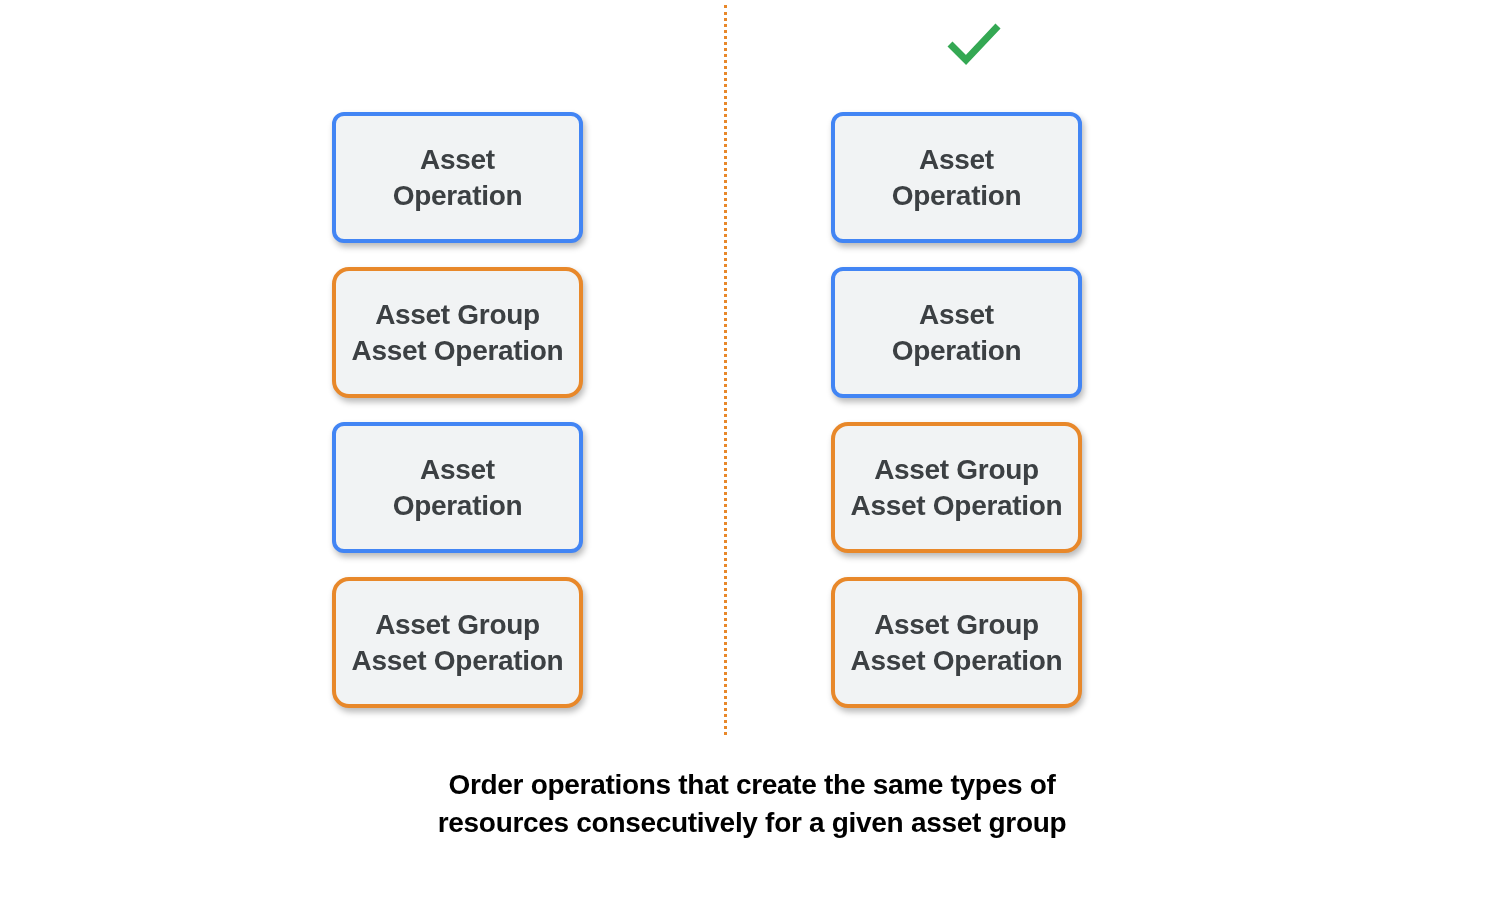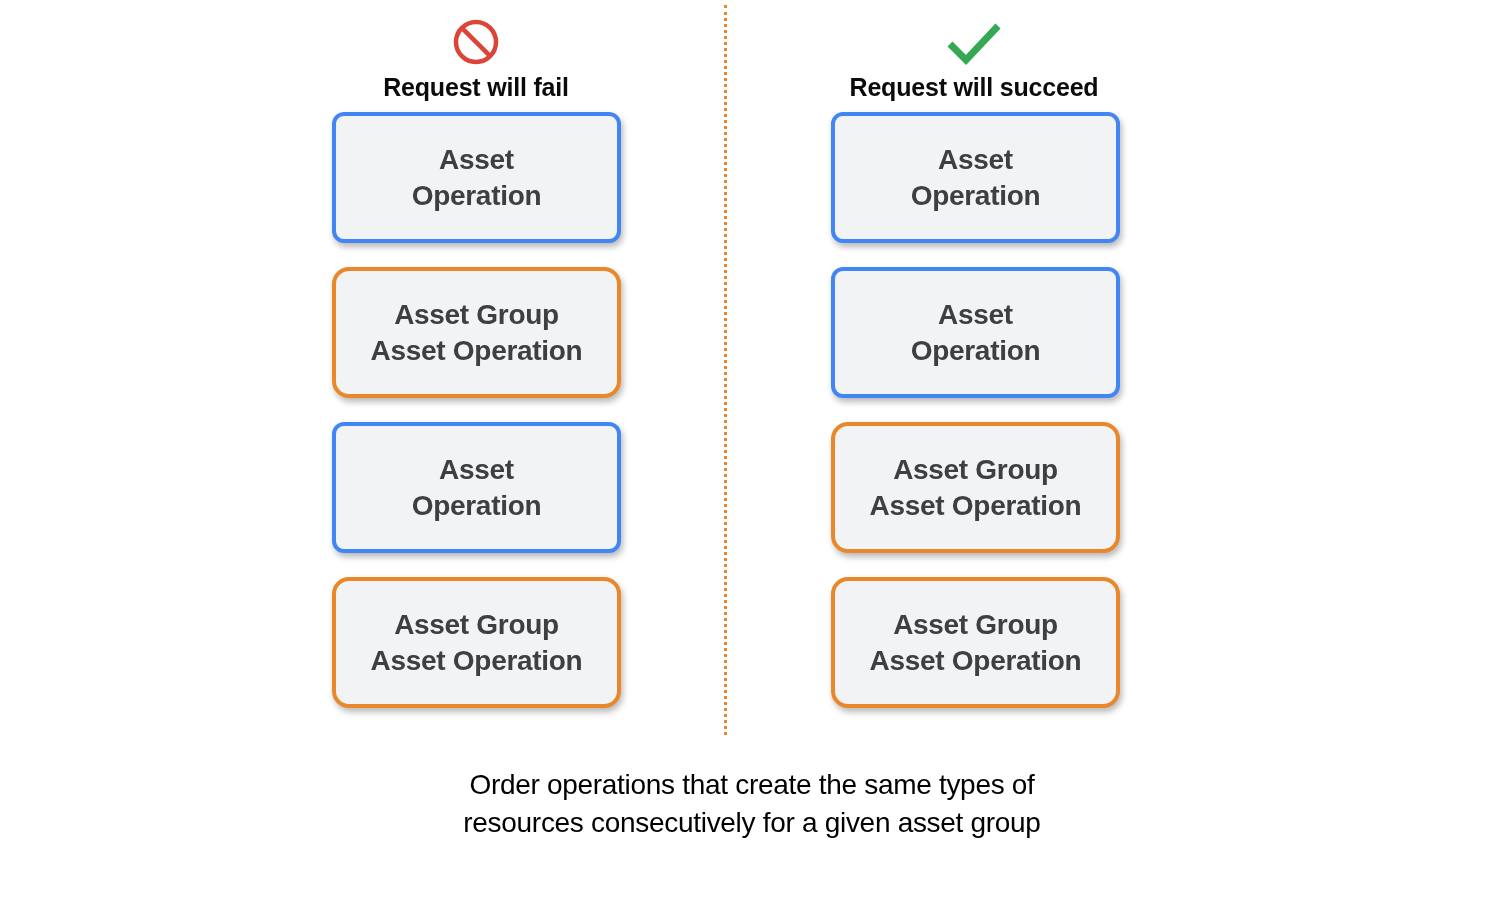--- a/index.html
+++ b/index.html
@@ -62,21 +62,21 @@
   .column {
     position: absolute;
     top: 112px;
     width: 289px;
   }
   .column.left  { left: 332px; }
   .column.right { left: 831px; }
 
   .op-box {
     box-sizing: border-box;
-    width: 289px;
+    width: 251px;
     height: 131px;
     margin-bottom: 24px;
     border-radius: 12px;
     border: 4px solid #4285f4;
     background: #f1f3f4;
     box-shadow: 2px 4px 6px rgba(0,0,0,0.28);
     display: flex;
     align-items: center;
     justify-content: center;
     text-align: center;
@@ -94,51 +94,41 @@
   }
 
   
   .caption {
     position: absolute;
     left: 252px;
     top: 766px;
     width: 1000px;
     text-align: center;
     font-size: 28px;
-    font-weight: normal;
+    font-weight: bold;
     color: #000000;
     line-height: 38px;
     letter-spacing: -0.3px;
     white-space: pre-line;
   }
 </style>
 </head>
 <body>
 
 <div class="canvas">
 
   <div class="divider"></div>
 
-  <div class="col-header left">
-    <div class="header-icon">
-      <svg width="48" height="48" viewBox="0 0 48 48" aria-hidden="true">
-        <circle cx="24" cy="24" r="20" fill="none" stroke="#db4437" stroke-width="4.5"></circle>
-        <line x1="10.3" y1="10.3" x2="37.7" y2="37.7" stroke="#db4437" stroke-width="4.5" stroke-linecap="butt"></line>
-      </svg>
-    </div>
-    <div class="header-label">Request will fail</div>
-  </div>
 
   <div class="col-header right">
     <div class="header-icon">
       <svg width="62" height="48" viewBox="0 0 62 48" aria-hidden="true">
         <polyline points="7,26 23,42 55,8" fill="none" stroke="#34a853" stroke-width="7" stroke-linecap="butt" stroke-linejoin="miter"></polyline>
       </svg>
     </div>
-    <div class="header-label">Request will succeed</div>
   </div>
 
   <div class="column left">
     <div class="op-box accent-blue">
       <div class="op-box-text">Asset
 Operation</div>
     </div>
     <div class="op-box accent-orange">
       <div class="op-box-text">Asset Group
 Asset Operation</div>

